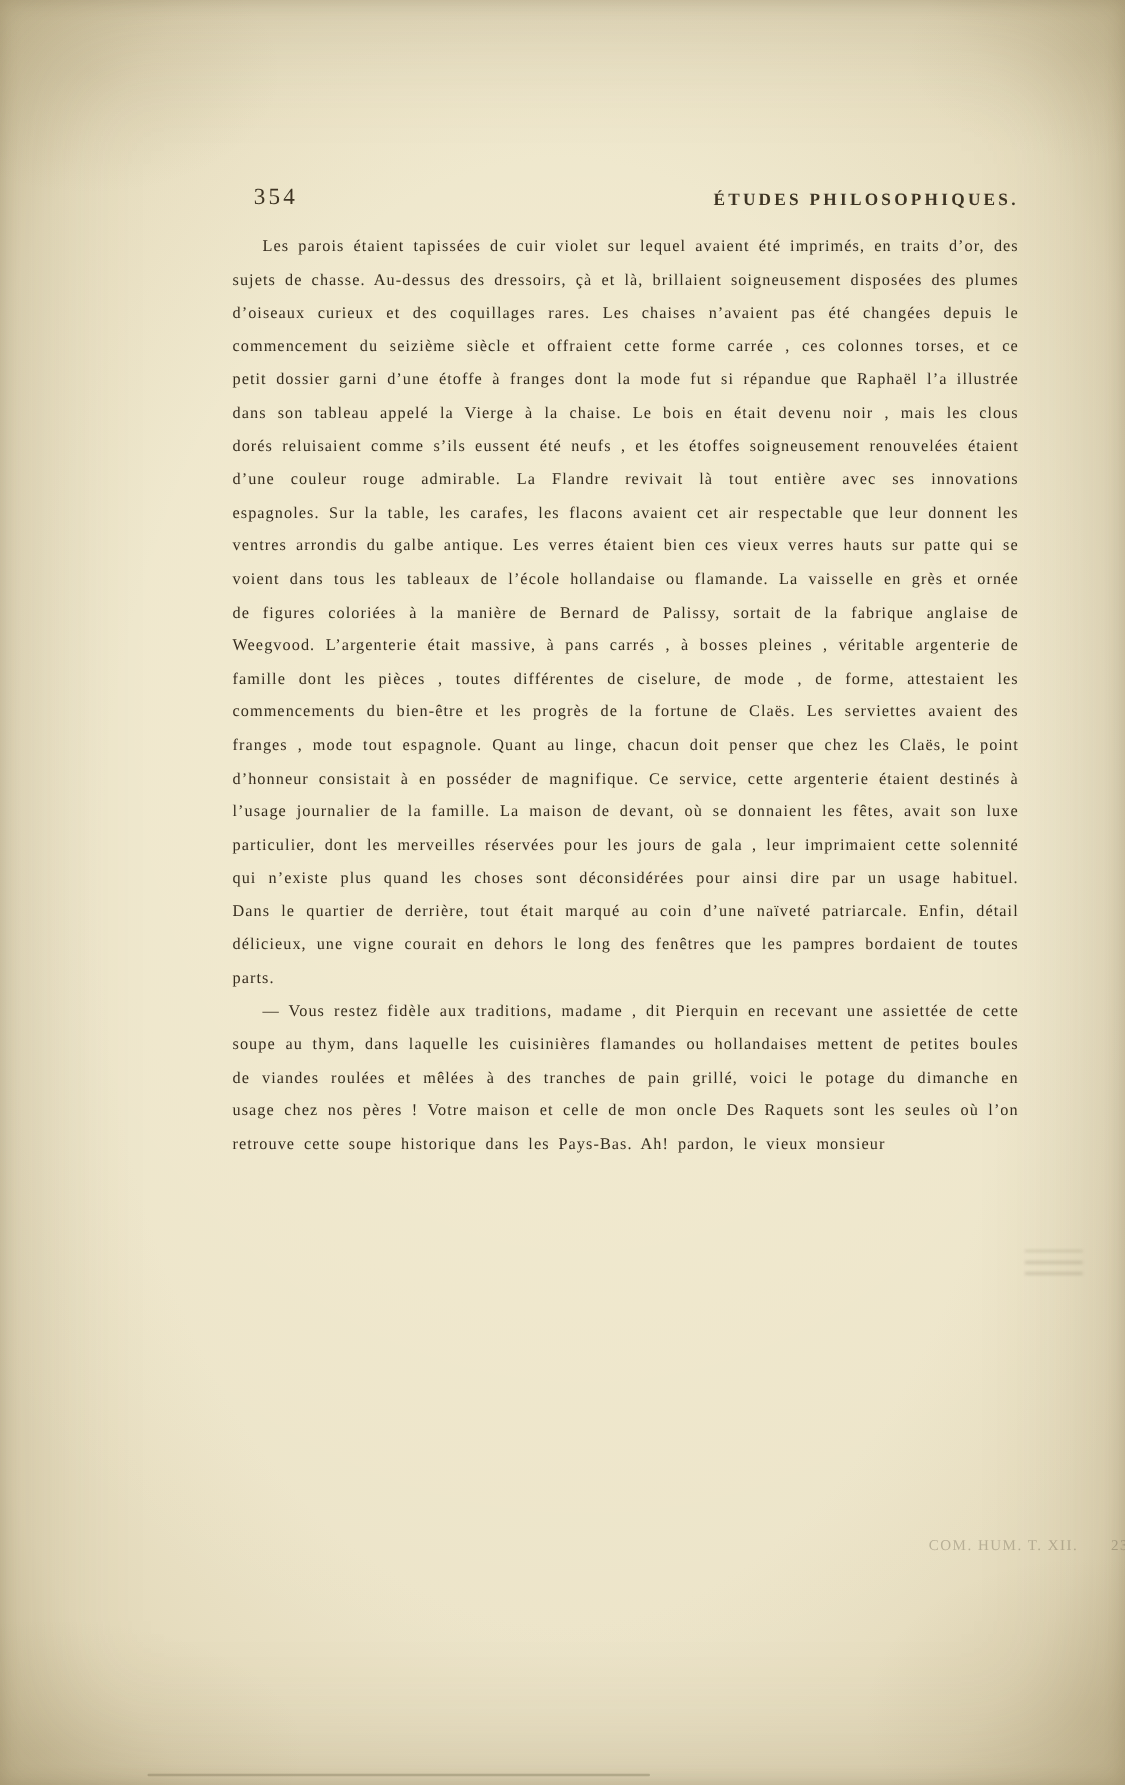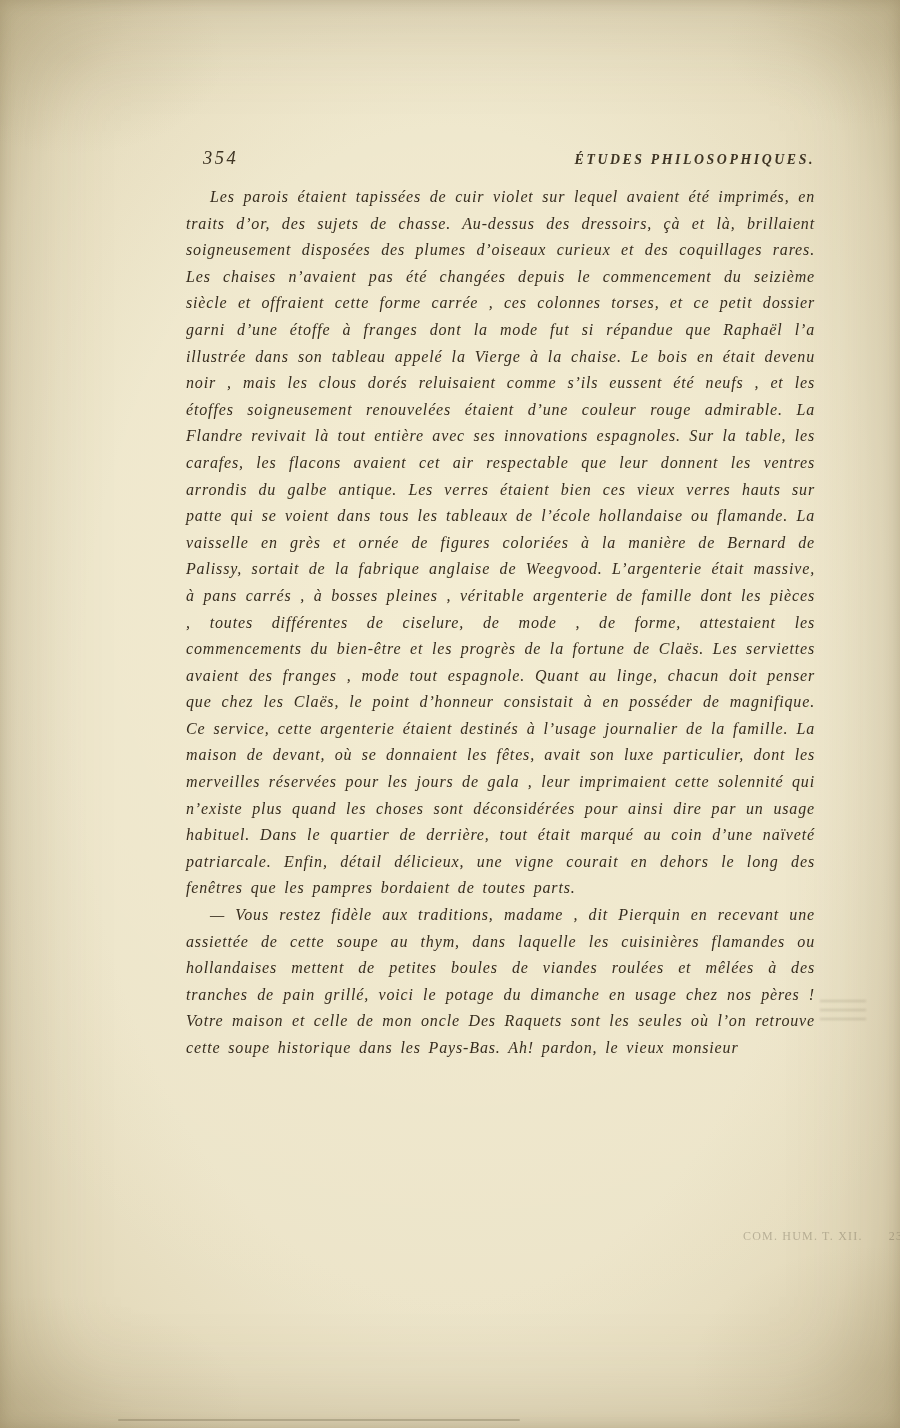--- a/index.html
+++ b/index.html
@@ -32,21 +32,20 @@
       radial-gradient(300px 150px at 4% 98%, rgba(118, 96, 56, 0.10), rgba(0,0,0,0) 70%),
       radial-gradient(200px 120px at 96% 3%, rgba(118, 96, 56, 0.08), rgba(0,0,0,0) 70%);
   }
 
   .text-block {
     position: absolute;
     left: 186px;
     top: 143px;
     width: 629px;
     color: #362c1e;
-    font-style: italic;
   }
 
   .running-head {
     position: relative;
     height: 26px;
     margin-bottom: 15px;
     color: #3e3423;
   }
   .page-number {
     position: absolute;
@@ -62,21 +61,21 @@
     bottom: 1px;
     text-align: right;
     font-size: 13.8px;
     font-weight: bold;
     letter-spacing: 2.6px;
     white-space: nowrap;
   }
 
   .body-text p {
     margin: 0;
-    font-size: 16px;
+    font-size: 13px;
     line-height: 26.6px;
     letter-spacing: 0.85px;
     word-spacing: 3px;
     text-align: justify;
     text-indent: 24px;
     hyphens: auto;
     -webkit-hyphens: auto;
   }
 
   

